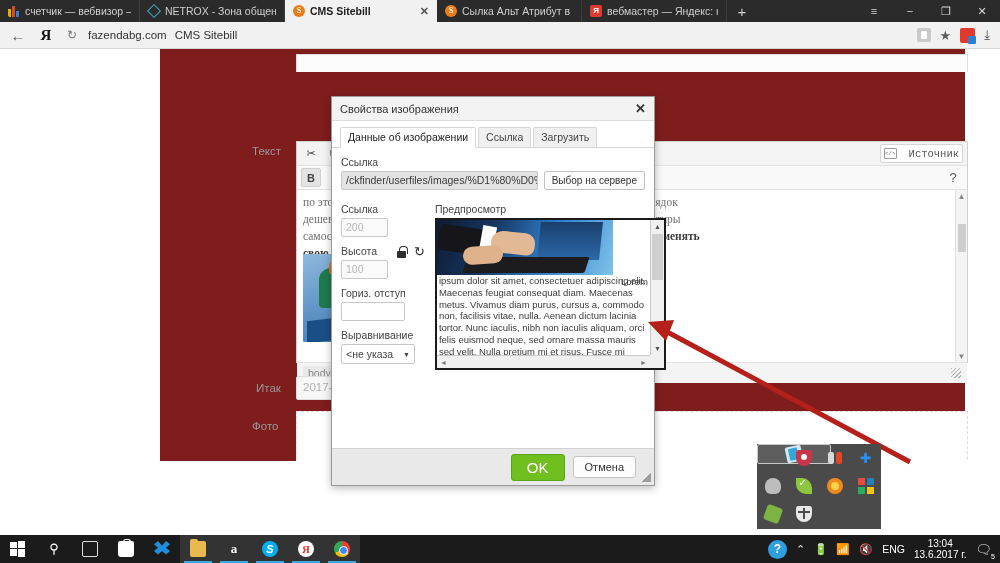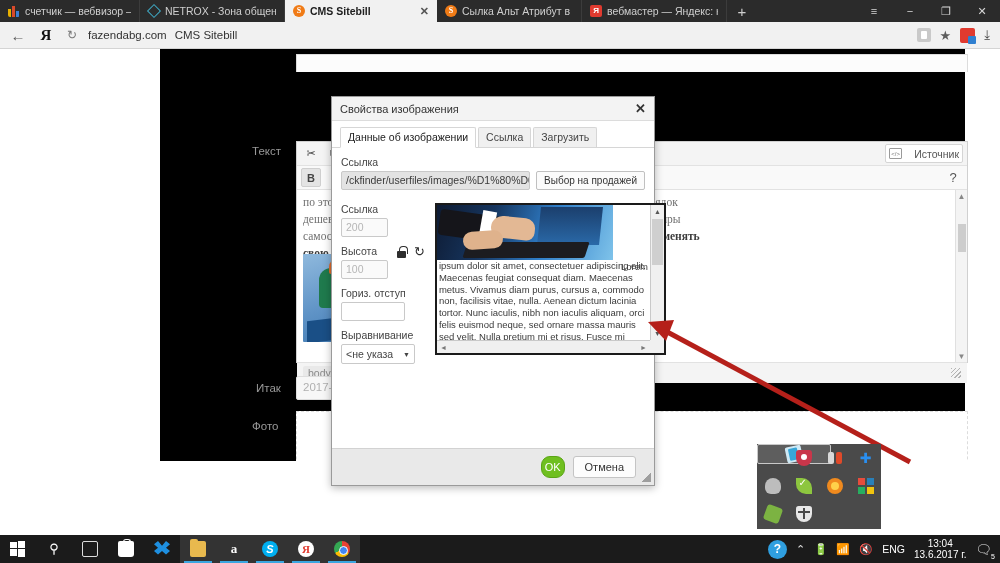--- a/index.html
+++ b/index.html
@@ -64,21 +64,21 @@
     background:#fff; border-radius:1px; }
   .star { color: #5d5d5d; font-size: 13px; }
   .ext-icon { width: 15px; height: 15px; background: #e03a2f; border-radius: 2px; position: relative; }
   .ext-icon:after { content:""; position:absolute; right:-1px; bottom:-1px; width:8px; height:8px;
     background:#2f7fd0; border-radius:1px; }
   .dl-icon { color: #444; font-size: 13px; }
 
   
   .page {
     position: absolute; left: 0; top: 49px; width: 1000px; height: 412px;
-    background: #000000; overflow: hidden;
+    background: #7f1d1d; overflow: hidden;
   }
   .page-bg-left { position: absolute; left: 0; top: 0; width: 160px; height: 486px; background: #fff; }
   .page-bg-right { position: absolute; right: 0; top: 0; width: 35px; height: 486px; background: #fff; }
 
   .topbox { position: absolute; left: 296px; top: 5px; width: 672px; height: 18px;
      background: #fcfcfc; border: 1px solid #dcdcdc; border-bottom: none; }
 
   .field-label { position: absolute; color: #999; font-size: 11.5px; }
   .lbl-text { left: 252px; top: 96px; }
   .lbl-date { left: 256px; top: 333px; }
@@ -90,21 +90,21 @@
     border: 1px solid #d0d0d0; background: #fff;
   }
   .ed-toolbar1 { height: 24px; background: #f4f4f4; border-bottom: 1px solid #e2e2e2;
     display:flex; align-items:center; gap:3px; padding: 0 4px; }
   .ed-toolbar2 { height: 24px; background: #f9f9f9; border-bottom: 1px solid #e2e2e2;
     display:flex; align-items:center; gap:3px; padding: 0 4px; }
   .tbtn { min-width: 20px; height: 19px; border: 1px solid transparent; border-radius: 2px;
     font-size: 11px; color: #444; display:flex; align-items:center; justify-content:center; padding: 0 3px; }
   .tbtn.framed { border-color: #d5d5d5; background: #fff; }
   .tbtn.bold { font-weight: bold; background: #e4e4e4; border-color: #cfcfcf; }
-  .tbtn.src { gap: 12px; font-size: 10.5px; color: #555; }
+  .tbtn.src { gap: 12px; font-size: 10.5px; color: #555; font-family: Liberation Mono, monospace; }
   .src-gl { width: 13px; height: 11px; border: 1px solid #9a9a9a; border-radius: 1px;
      font-size: 6px; color: #777; display:flex; align-items:center; justify-content:center; }
   .qmark { font-size: 13px; color: #555; }
   .ed-body { position: relative; height: 172px; background: #fff; overflow: hidden; }
   .ed-text { position: absolute; left: 6px; top: 4px; right: 18px;
      font-family: "Liberation Serif", serif; font-size: 11.5px; color: #6f6f6f; line-height: 17px; }
   .ed-text b { color: #3d3d3d; }
   .ed-imgs { position: absolute; left: 6px; top: 64px; display: flex; gap: 10px; }
   .ed-img1 { width: 138px; height: 88px; border-radius: 1px;
      background: linear-gradient(160deg,#8fb9dd 0%,#5f93c6 45%,#2f6ba6 100%); position: relative; overflow:hidden;}
@@ -226,22 +226,22 @@
   .pv-vscroll .a.b { position:absolute; bottom: 0; left:0; right:0; }
   .pv-vthumb { position: absolute; top: 14px; left: 1px; width: 11px; height: 46px; background: #cfcfcf; }
   .pv-hscroll { position: absolute; left: 0; right: 14px; bottom: 0; height: 13px;
      background: #f0f0f0; border-top: 1px solid #c9c9c9; display:flex; align-items:center;
      justify-content: space-between; padding: 0 3px; font-size: 7px; color: #777; }
   .pv-corner { position: absolute; right: 0; bottom: 0; width: 14px; height: 13px; background: #f0f0f0; }
 
   .dlg-footer { position: absolute; left: 0; right: 0; bottom: 0; height: 37px;
      background: #e9e9e9; border-top: 1px solid #d2d2d2;
      display: flex; align-items: center; justify-content: flex-end; gap: 8px; padding: 0 18px 0 0; }
-  .btn-ok { background: #6fbf1f; border: 1px solid #5aa516; border-radius: 9px;
-     color: #fff; font-size: 11px; padding: 4px 3px; }
+  .btn-ok { background: #6fbf1f; border: 1px solid #5aa516; border-radius: 3px;
+     color: #fff; font-size: 15px; padding: 4px 15px; }
   .btn-cancel { background: #fcfcfc; border: 1px solid #c4c4c4; border-radius: 3px;
      color: #333; font-size: 11px; padding: 4px 11px; }
   .dlg-grip { position: absolute; right: 3px; bottom: 3px; width: 9px; height: 9px;
      background: linear-gradient(135deg, transparent 50%, #9e9e9e 50%); }
 
   
   .arrow-svg { position: absolute; left: 0; top: 0; width: 1000px; height: 563px; pointer-events: none; }
 
   
   .tray-flyout { position: absolute; left: 757px; top: 444px; width: 124px; height: 85px;
@@ -450,21 +450,21 @@
     <div class="dlg-tabs">
       <div class="dtab active">Данные об изображении</div>
       <div class="dtab">Ссылка</div>
       <div class="dtab">Загрузить</div>
     </div>
 
     <div class="dlg-body">
       <div class="flabel">Ссылка</div>
       <div class="row-link">
         <div class="inp link">/ckfinder/userfiles/images/%D1%80%D0%</div>
-        <div class="btn-server">Выбор на продажей</div>
+        <div class="btn-server">Выбор на сервере</div>
       </div>
 
 
       <div class="cols">
         <div class="col-left">
           <div class="wh-row">
             <div>
               <div class="fgrp">
                 <div class="flabel">Ссылка</div>
                 <div class="inp num">200</div>
@@ -487,20 +487,21 @@
           <div class="fgrp">
             <div class="flabel">Выравнивание</div>
             <div class="sel">
               <span>&lt;не указа</span>
               <span class="caret">▼</span>
             </div>
           </div>
         </div>
 
         <div class="col-right">
+          <div class="preview-label">Предпросмотр</div>
           <div class="preview-box">
             <div class="pv-inner">
               <div class="pv-img">
                 <div class="scr"></div>
                   <div class="kb"></div>
                 <div class="arm"></div>
                   <div class="cuff"></div>
                 <div class="hand"></div>
                   <div class="hand2"></div>
               </div>

